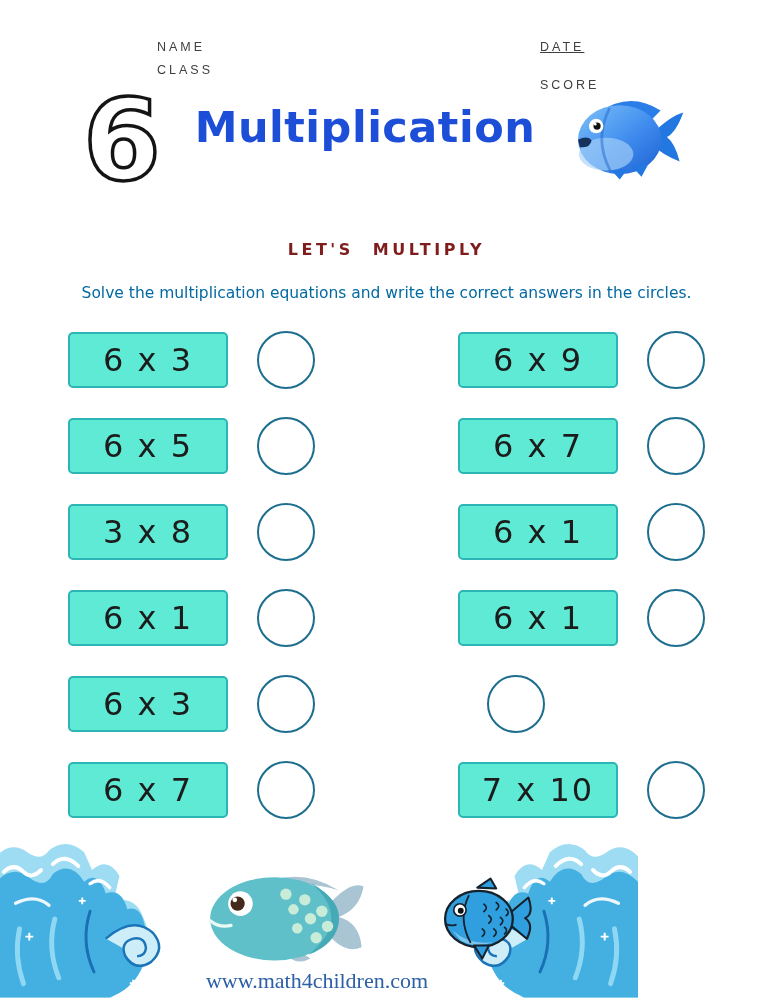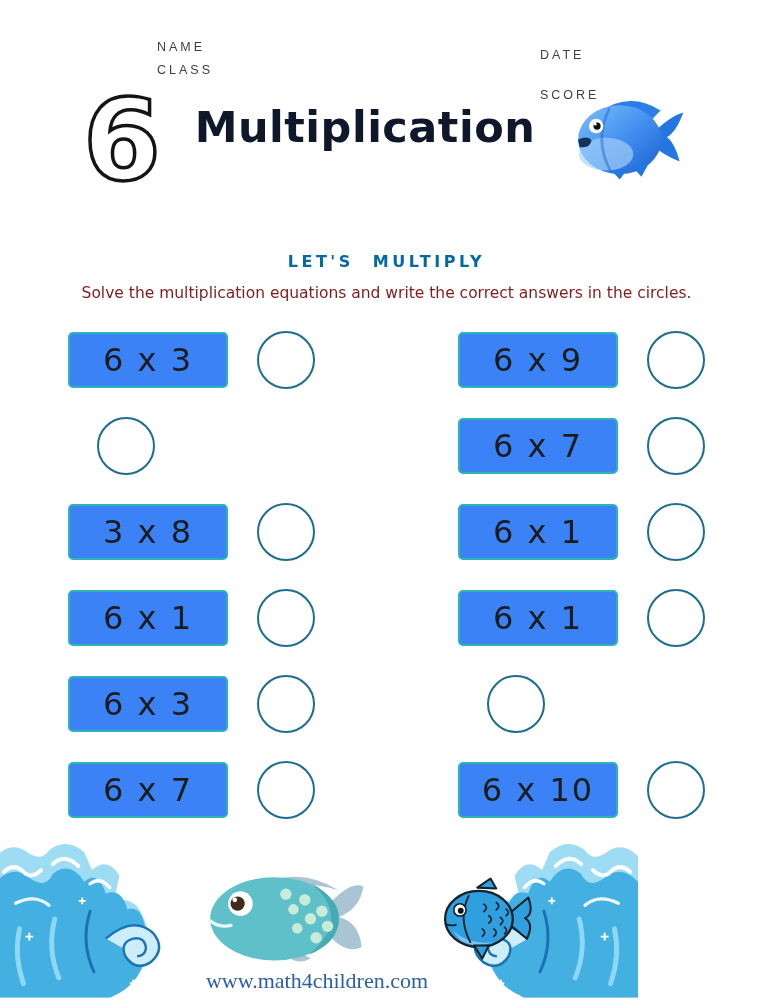--- a/index.html
+++ b/index.html
@@ -18,74 +18,74 @@
   .hdr-label {
     position: absolute;
     font-family: "Liberation Sans", sans-serif;
     font-size: 12.5px;
     letter-spacing: 3px;
     color: #3f3f3f;
     font-weight: 400;
   }
   #lbl-name  { left: 157px; top: 40px; text-align: center; }
   #lbl-class { left: 157px; top: 63px; }
-  #lbl-date  { left: 540px; top: 48px; }
-  #lbl-score { left: 540px; top: 88px; }
+  #lbl-date  { left: 540px; top: 40px; text-decoration: underline; }
+  #lbl-score { left: 540px; top: 78px; }
 
   .ws-number { position: absolute; left: 72px; top: 82px; }
 
   .page-title {
     position: absolute;
     left: 150px; top: 102px;
     width: 430px;
     text-align: center;
     font-size: 43px;
     font-weight: bold;
     letter-spacing: 0.5px;
-    color: #0f172a;
+    color: #1d4ed8;
   }
 
   .top-fish { position: absolute; left: 568px; top: 92px; }
 
   
   .intro-heading {
     position: absolute;
-    left: 0; right: 0; top: 252px;
+    left: 0; right: 0; top: 240px;
     text-align: center;
     font-size: 16px;
     font-weight: bold;
     letter-spacing: 3.5px;
     word-spacing: 10px;
-    color: #0369a1;
+    color: #7f1d1d;
   }
   .intro-instructions {
     position: absolute;
     left: 0; right: 0; top: 284px;
     text-align: center;
     font-size: 15.5px;
-    color: #7f1d1d;
+    color: #0369a1;
   }
 
   
   .problems { position: absolute; top: 331px; left: 0; width: 100%; }
   .prob-col { position: absolute; top: 0; }
   #col-left  { left: 68px; }
   #col-right { left: 458px; }
   .prob-row {
     display: flex;
     align-items: center;
     margin-bottom: 29px;
     height: 57px;
   }
   .eq-box {
     width: 160px;
     height: 56px;
     border: 2px solid #2cb5b5;
     border-radius: 5px;
-    background: #3b82f6;
+    background: #5eead4;
     display: flex;
     align-items: center;
     justify-content: center;
   }
   .eq-text {
     font-size: 32px;
     letter-spacing: 2px;
     color: #1c1c1c;
   }
   .answer-circle {
@@ -167,20 +167,23 @@
 
   <div class="problems">
     <div class="prob-col" id="col-left">
         <div class="prob-row">
           <div class="eq-box">
             <span class="eq-text">6 x 3</span>
           </div>
           <div class="answer-circle"></div>
         </div>
         <div class="prob-row">
+          <div class="eq-box">
+            <span class="eq-text">6 x 5</span>
+          </div>
           <div class="answer-circle"></div>
         </div>
         <div class="prob-row">
           <div class="eq-box">
             <span class="eq-text">3 x 8</span>
           </div>
           <div class="answer-circle"></div>
         </div>
         <div class="prob-row">
           <div class="eq-box">
@@ -224,21 +227,21 @@
           <div class="eq-box">
             <span class="eq-text">6 x 1</span>
           </div>
           <div class="answer-circle"></div>
         </div>
         <div class="prob-row">
           <div class="answer-circle"></div>
         </div>
         <div class="prob-row">
           <div class="eq-box">
-            <span class="eq-text">6 x 10</span>
+            <span class="eq-text">7 x 10</span>
           </div>
           <div class="answer-circle"></div>
         </div>
       </div>
   </div>
 
   <div class="footer-band">
 
     <div class="wave" id="wave-left">
       <svg width="196" height="158" viewBox="0 0 200 160">

